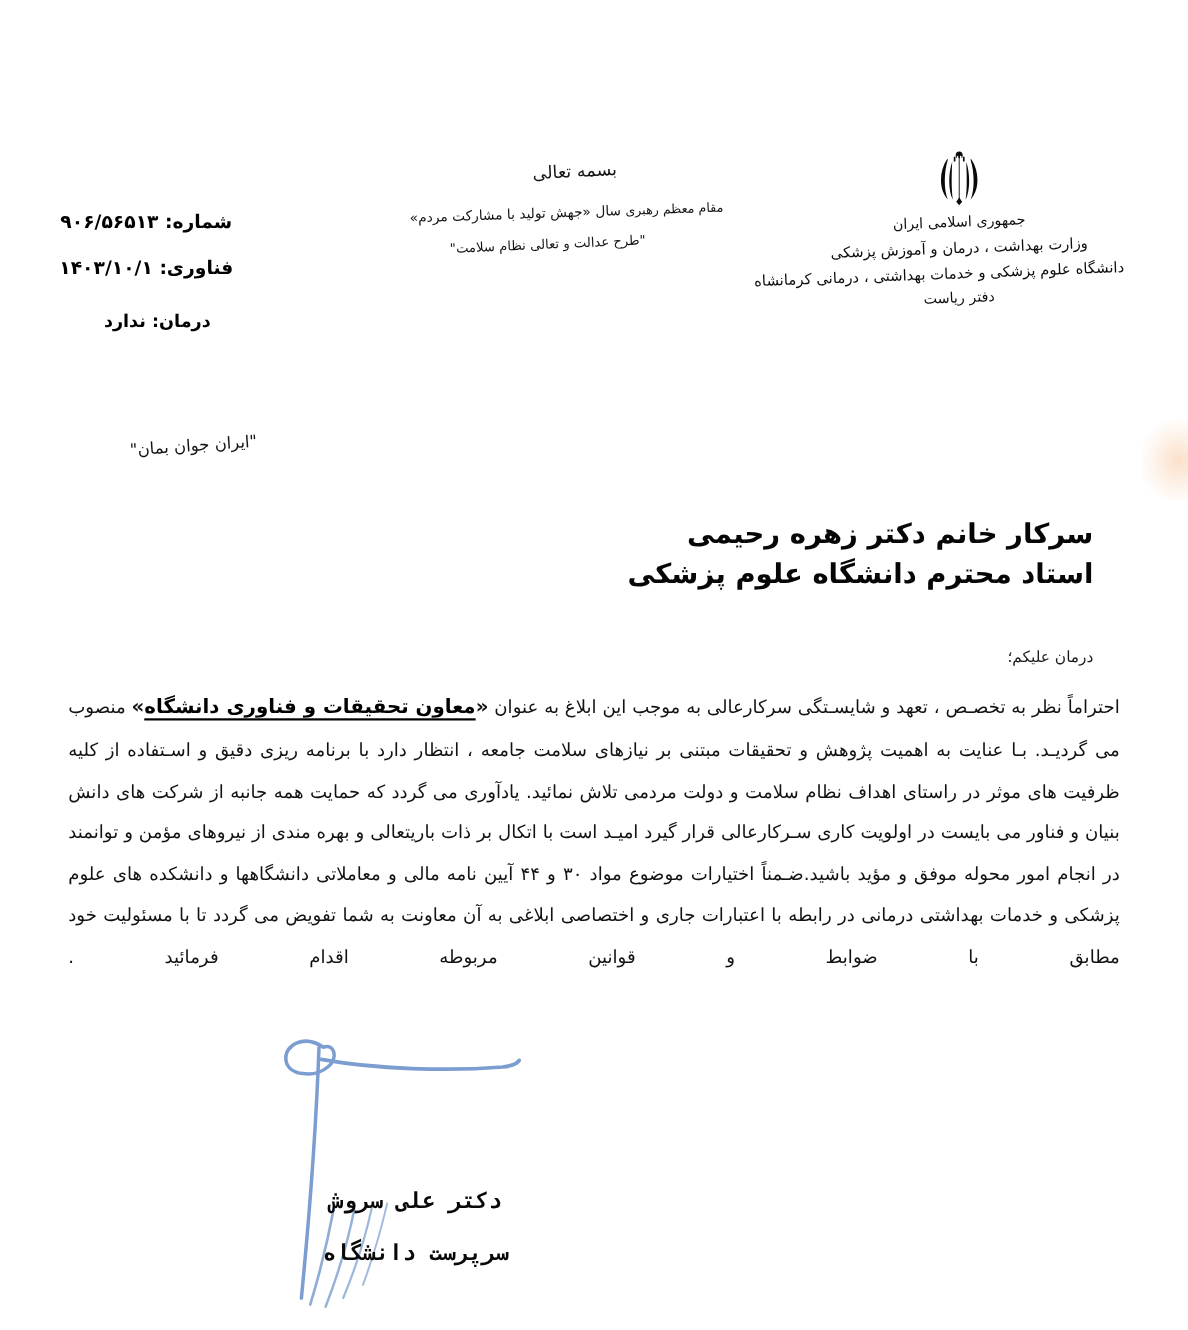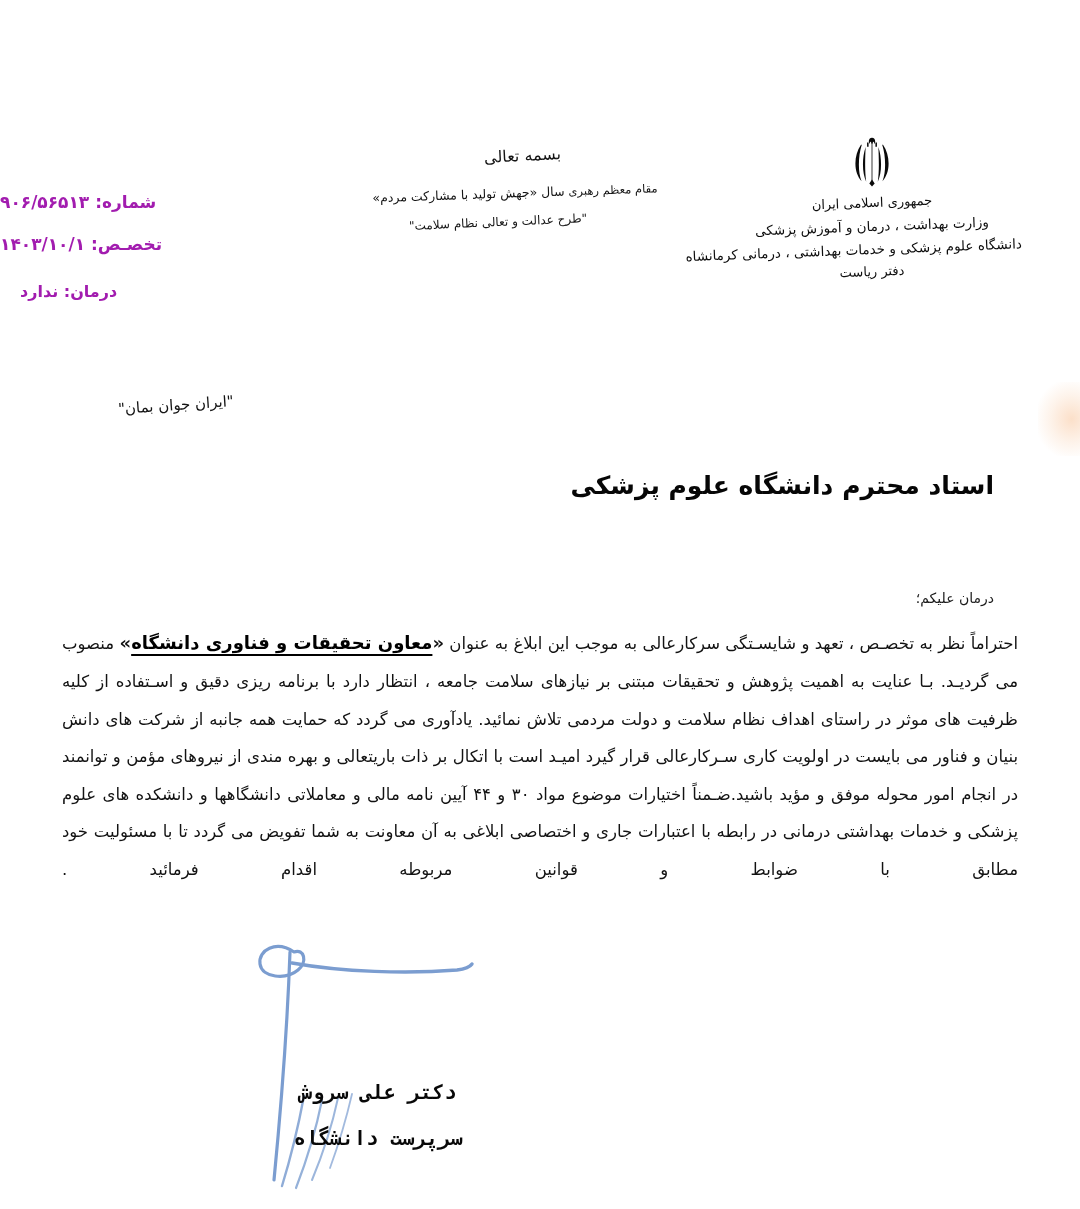--- a/index.html
+++ b/index.html
@@ -97,22 +97,22 @@
     position: absolute;
     top: 192px;
     left: 0;
     width: 266px;
     text-align: left;
     direction: rtl;
   }
   .meta-row {
     font-size: 17px;
     font-weight: bold;
-    color: #a21caf;
-    text-align: left;
+    color: #000000;
+    text-align: center;
     padding-right: 0;
     margin-bottom: 22px;
     letter-spacing: 0.2px;
   }
   .meta-row.attachment { margin-top: 28px; font-size: 16px; padding-left: 20px;}
   .meta-row .num { font-family: "DejaVu Sans", sans-serif; }
 
   
   .motto {
     position: absolute;
@@ -248,32 +248,33 @@
     </div>
     <div class="slogan-sub">"طرح عدالت و تعالی نظام سلامت"</div>
   </div>
 
   <div class="meta">
     <div class="meta-row">
       <span>شماره:</span>
       <span class="num">۹۰۶/۵۶۵۱۳</span>
     </div>
     <div class="meta-row">
-      <span>تخصـص:</span>
+      <span>فناوری:</span>
       <span class="num">۱۴۰۳/۱۰/۱</span>
     </div>
     <div class="meta-row attachment">
       <span>درمان:</span>
       <span>ندارد</span>
     </div>
   </div>
 
   <div class="motto">"ایران جوان بمان"</div>
 
   <div class="recipient">
+    <div class="line">سرکار خانم دکتر زهره رحیمی</div>
     <div class="line">استاد محترم دانشگاه علوم پزشکی</div>
   </div>
 
   <div class="greeting">درمان علیکم؛</div>
 
   <div class="body-text">
     <p><span>احتراماً نظر به تخصـص ، تعهد و شایسـتگی سرکارعالی به موجب این ابلاغ به عنوان</span> <span class="guillemet">«</span><span class="appointment">معاون تحقیقات و فناوری دانشگاه</span><span class="guillemet">»</span> <span class="last-line">منصوب می گردیـد. بـا عنایت به اهمیت پژوهش و تحقیقات مبتنی بر نیازهای سلامت جامعه ، انتظار دارد با برنامه ریزی دقیق و اسـتفاده از کلیه ظرفیت های موثر در راستای اهداف نظام سلامت و دولت مردمی تلاش نمائید. یادآوری می گردد که حمایت همه جانبه از شرکت های دانش بنیان و فناور می بایست در اولویت کاری سـرکارعالی قرار گیرد امیـد است با اتکال بر ذات باریتعالی و بهره مندی از نیروهای مؤمن و توانمند در انجام امور محوله موفق و مؤید باشید.ضـمناً اختیارات موضوع مواد ۳۰ و ۴۴ آیین نامه مالی و معاملاتی دانشگاهها و دانشکده های علوم پزشکی و خدمات بهداشتی درمانی در رابطه با اعتبارات جاری و اختصاصی ابلاغی به آن معاونت به شما تفویض می گردد تا با مسئولیت خود مطابق با ضوابط و قوانین مربوطه اقدام فرمائید .</span></p>
   </div>
 
   <div class="signature-area">

